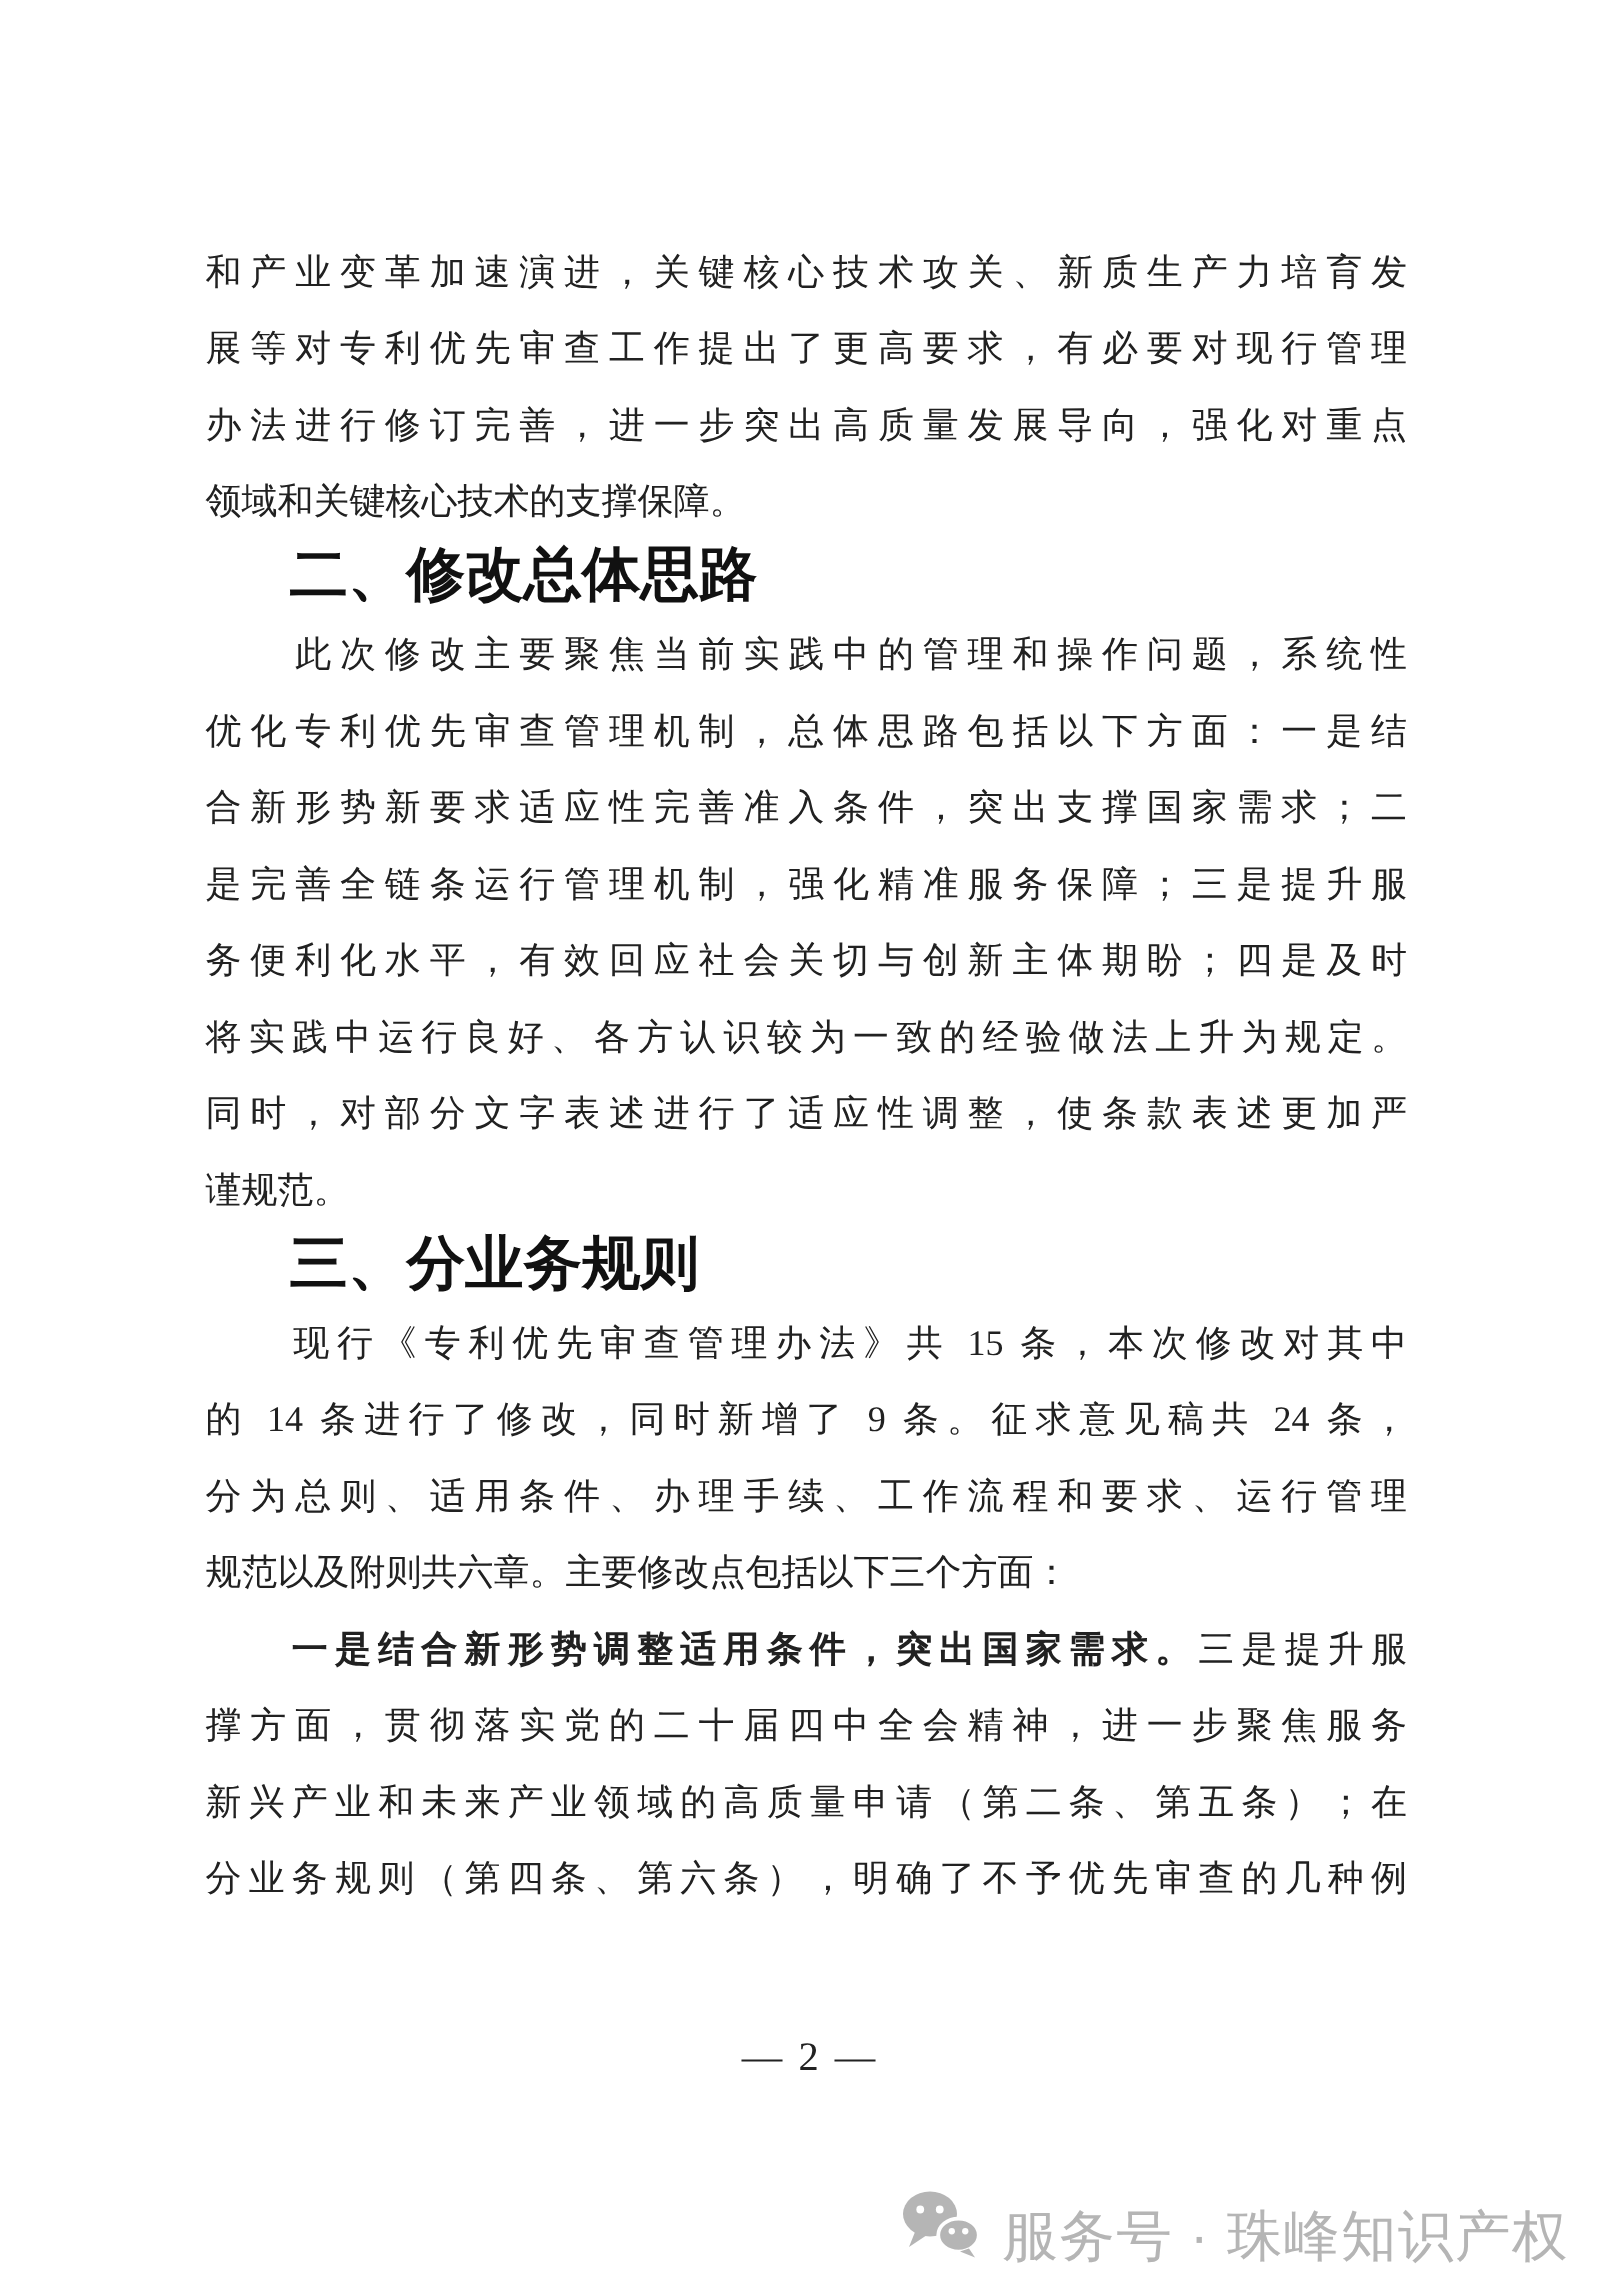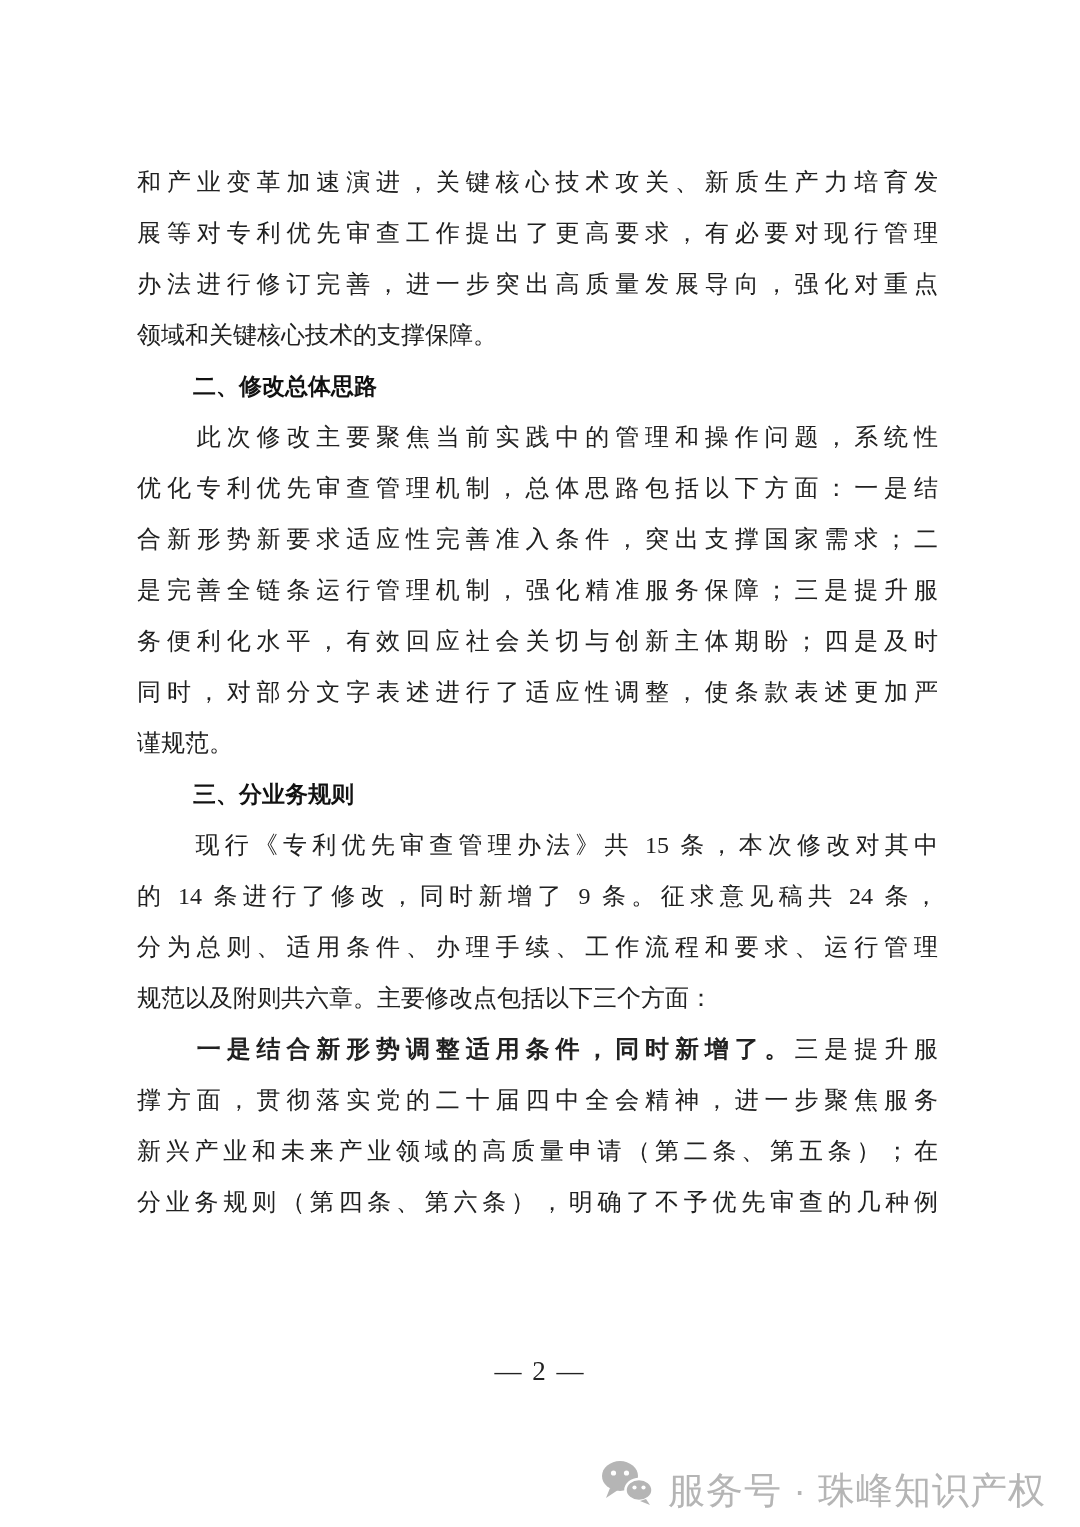--- a/index.html
+++ b/index.html
@@ -22,23 +22,23 @@
     font-size:24px;
     white-space:nowrap;
     color:#212121;
   }
   .line.fill {
     text-align:justify;
     text-align-last:justify;
     white-space:normal;
   }
   .line.heading {
-    font-family:Liberation Serif, serif;
+    font-family:Liberation Mono, monospace;
     font-weight:bold;
-    font-size:23px;
+    font-size:39px;
     color:#111111;
     padding-left:56px;
   }
   .em { font-weight:bold; }
   .pagenum {
     position:absolute;
     left:0; top:1356px;
     width:100%;
     text-align:center;
     font-size:27px;
@@ -73,28 +73,29 @@
       <div class="line fill">和产业变革加速演进，关键核心技术攻关、新质生产力培育发</div>
       <div class="line fill">展等对专利优先审查工作提出了更高要求，有必要对现行管理</div>
       <div class="line fill">办法进行修订完善，进一步突出高质量发展导向，强化对重点</div>
       <div class="line">领域和关键核心技术的支撑保障。</div>
       <div class="line heading">二、修改总体思路</div>
       <div class="line fill">　　此次修改主要聚焦当前实践中的管理和操作问题，系统性</div>
       <div class="line fill">优化专利优先审查管理机制，总体思路包括以下方面：一是结</div>
       <div class="line fill">合新形势新要求适应性完善准入条件，突出支撑国家需求；二</div>
       <div class="line fill">是完善全链条运行管理机制，强化精准服务保障；三是提升服</div>
       <div class="line fill">务便利化水平，有效回应社会关切与创新主体期盼；四是及时</div>
+      <div class="line fill">将实践中运行良好、各方认识较为一致的经验做法上升为规定。</div>
       <div class="line fill">同时，对部分文字表述进行了适应性调整，使条款表述更加严</div>
       <div class="line">谨规范。</div>
       <div class="line heading">三、分业务规则</div>
       <div class="line fill">　　现行《专利优先审查管理办法》共 15 条，本次修改对其中</div>
       <div class="line fill">的 14 条进行了修改，同时新增了 9 条。征求意见稿共 24 条，</div>
       <div class="line fill">分为总则、适用条件、办理手续、工作流程和要求、运行管理</div>
       <div class="line">规范以及附则共六章。主要修改点包括以下三个方面：</div>
-      <div class="line fill"><span>　　</span><span class="em">一是结合新形势调整适用条件，同时新增了。</span><span>三是提升服</span></div>
+      <div class="line fill"><span>　　</span><span class="em">一是结合新形势调整适用条件，突出国家需求。</span><span>三是提升服</span></div>
       <div class="line fill">撑方面，贯彻落实党的二十届四中全会精神，进一步聚焦服务</div>
       <div class="line fill">新兴产业和未来产业领域的高质量申请（第二条、第五条）；在</div>
       <div class="line fill">分业务规则（第四条、第六条），明确了不予优先审查的几种例</div>
     </div>
 
   <div class="pagenum">— 2 —</div>
 
   <div class="watermark">
     <svg class="wm-icon" viewBox="0 0 54 46" xmlns="http://www.w3.org/2000/svg" aria-hidden="true">
 

